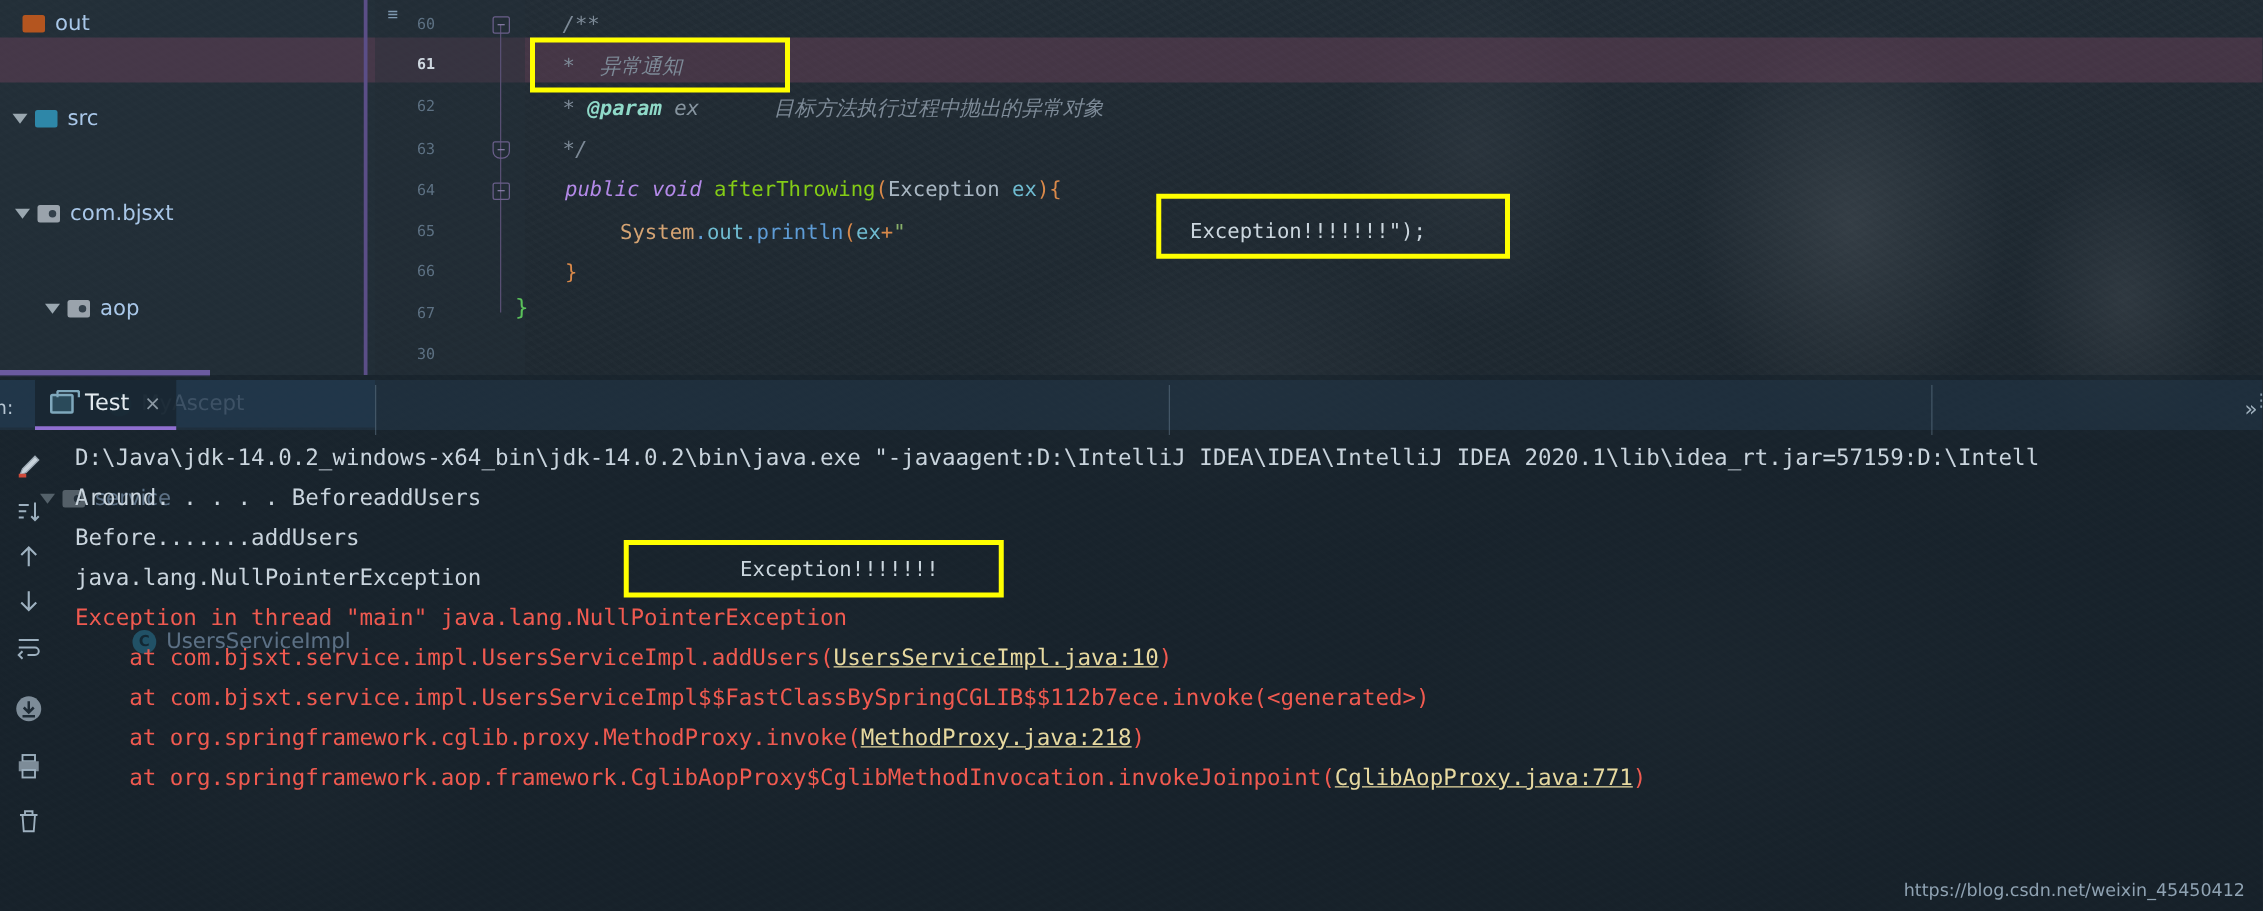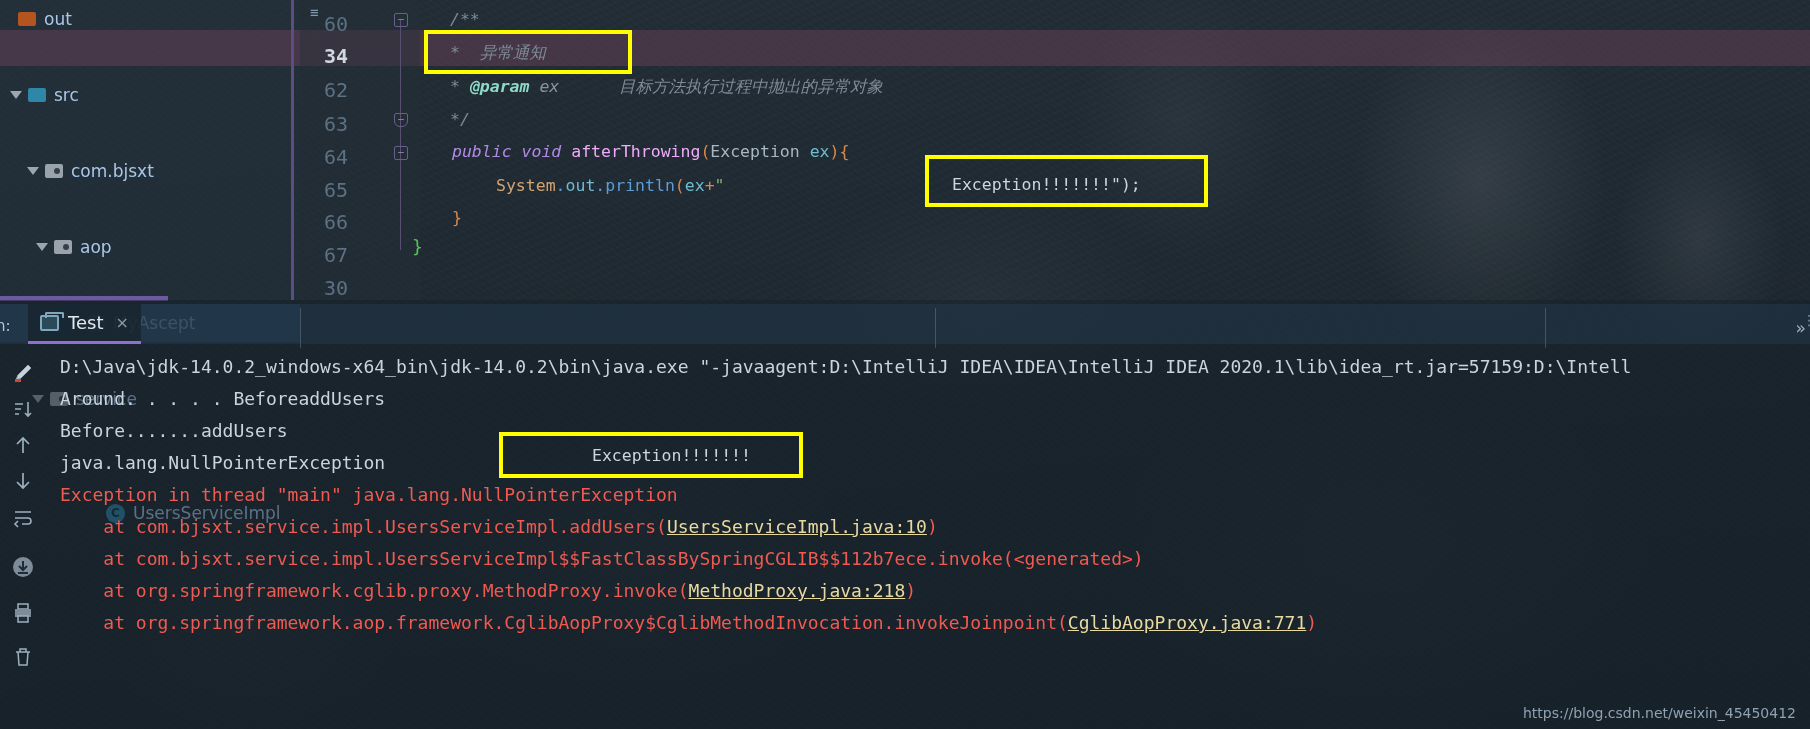--- a/index.html
+++ b/index.html
@@ -72,21 +72,21 @@
     font-family: "DejaVu Sans", sans-serif;
   }
 
   
   #gutter {
     position: absolute; left: 300px; top: 0; width: 120px; height: 300px;
     background: rgba(36,48,58,0.42);
   }
   .lineno {
     position: absolute; right: 72px; width: 40px; text-align: right;
-    color: #5d7183; font-size: 20px; font-family: "DejaVu Sans Mono", monospace;
+    color: #5d7183; font-size: 12px; font-family: "DejaVu Sans Mono", monospace;
   }
   .lineno.active { color: #cfd8e0; font-weight: bold; }
   .fold {
     position: absolute; left: 94px; width: 14px; height: 14px;
     border: 1px solid #6a5f8a; border-radius: 2px; color: #8d82ae;
     font-size: 11px; line-height: 12px; text-align: center;
   }
   .fold.bot { border-radius: 2px 2px 6px 6px; }
   #fold-line {
     position: absolute; left: 100px; top: 20px; width: 1px; height: 230px;
@@ -112,21 +112,21 @@
     background: rgba(120,70,95,0.42);
   }
   .hl-gutter {
     position: absolute; left: 0; width: 420px; height: 36px;
     background: rgba(120,70,95,0.42);
   }
   .cmt  { color: #7d8a97; font-style: italic; }
   .cmt-tag { color: #8fd9c8; font-style: italic; font-weight: bold; }
   .cmt-par { color: #86949f; font-style: italic; }
   .kw   { color: #b389e8; font-style: italic; }
-  .mth  { color: #f0abfc; }
+  .mth  { color: #84cc16; }
   .typ  { color: #a9b7c3; }
   .par  { color: #d9894a; }
   .prm  { color: #6fbbd0; }
   .fld  { color: #d4a373; }
   .str  { color: #88b06a; }
   .blue { color: #5e9cd6; }
 
   
   #run-panel {
     position: absolute; left: 0; top: 300px; right: 0; bottom: 0;
@@ -226,21 +226,21 @@
     <div class="tree-row" style="top:0;padding-left:0px;">
       <span class="arrow blank"></span>
       <span class="folder out"></span>
       <span>out</span>
     </div>
     <div class="tree-row" style="top:38px;padding-left:10px;">
       <span class="arrow"></span>
       <span class="folder src"></span>
       <span>src</span>
     </div>
-    <div class="tree-row" style="top:76px;padding-left:27px;">
+    <div class="tree-row" style="top:76px;padding-left:12px;">
       <span class="arrow"></span>
       <span class="folder pkg"></span>
       <span>com.bjsxt</span>
     </div>
     <div class="tree-row" style="top:114px;padding-left:36px;">
       <span class="arrow"></span>
       <span class="folder pkg"></span>
       <span>aop</span>
     </div>
     <div class="tree-row selected" style="top:152px;padding-left:86px;">
@@ -256,21 +256,21 @@
       <span class="cls">C</span>
       <span>UsersServiceImpl</span>
     </div>
     <div class="sel-underline"></div>
   </div>
 
   <div class="hl-gutter" style="top:30px;"></div>
   <div id="caret-strip"></div>
   <div id="gutter">
     <span class="lineno" style="top:12px;">60</span>
-    <span class="lineno active" style="top:44px;">34</span>
+    <span class="lineno active" style="top:44px;">61</span>
     <span class="lineno" style="top:78px;">62</span>
     <span class="lineno" style="top:112px;">63</span>
     <span class="lineno" style="top:145px;">64</span>
     <span class="lineno" style="top:178px;">65</span>
     <span class="lineno" style="top:210px;">66</span>
     <span class="lineno" style="top:243px;">67</span>
     <span class="lineno" style="top:276px;">30</span>
     <div id="fold-line"></div>
     <div class="fold" style="top:13px;">−</div>
     <div class="fold bot" style="top:113px;">−</div>

